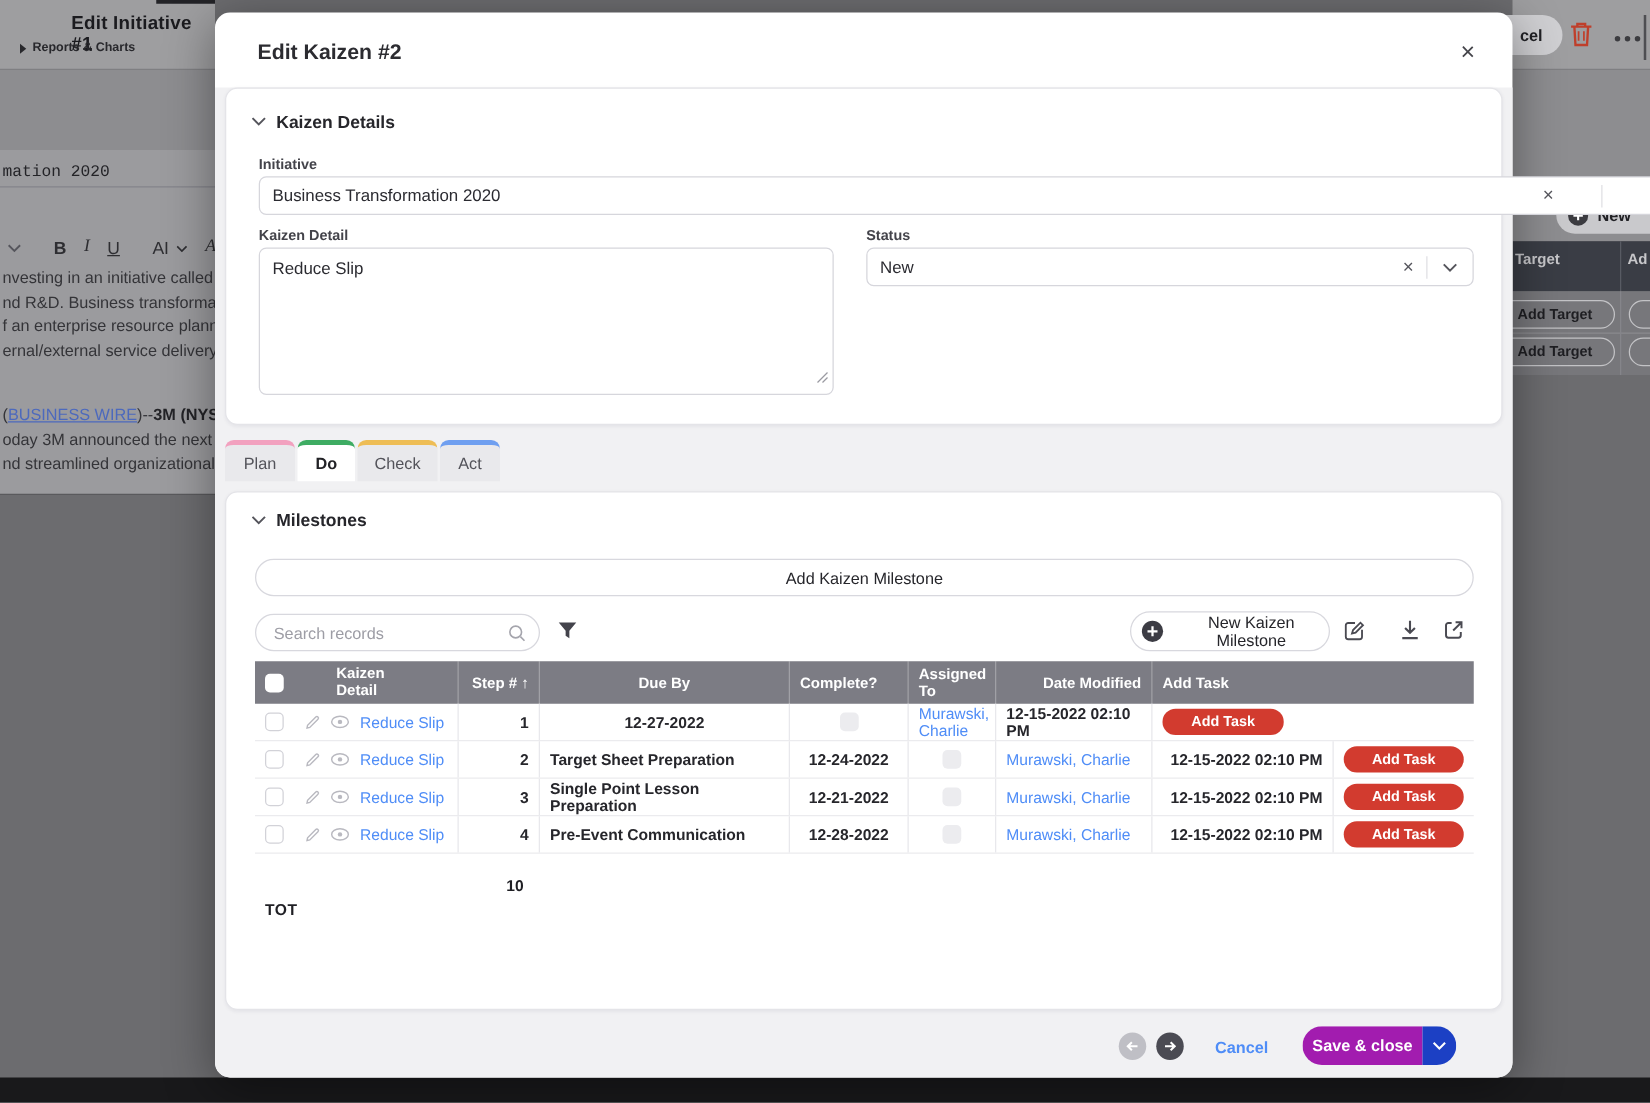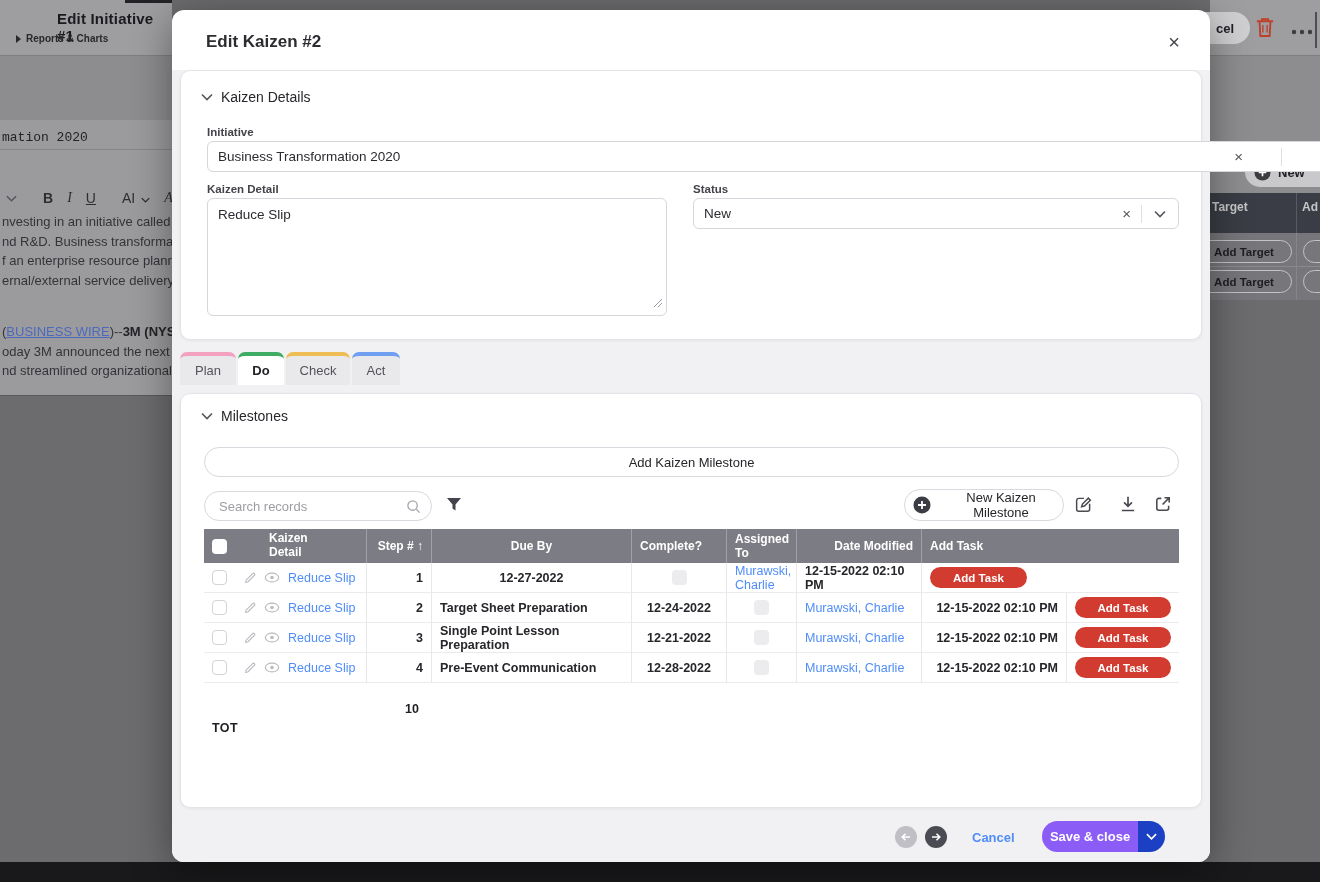--- a/index.html
+++ b/index.html
@@ -58,21 +58,21 @@
   .modal { left:172px; top:10px; width:1038px; height:852px; background:#fff; border-radius:12px;
            box-shadow:0 8px 40px rgba(0,0,0,.4); }
   .modal-body-bg { left:0; top:60px; width:1038px; height:792px; background:#f1f1f3; border-radius:0 0 12px 12px; }
   .modal-title { left:34px; top:22px; font-size:17px; font-weight:600; color:#2c2c31; }
   .modal-close { right:30px; top:22px; font-size:20px; color:#45454b; background:none; border:none; cursor:pointer; line-height:1; }
 
   .card { background:#fff; border:1px solid #e4e4e8; border-radius:10px; box-shadow:0 1px 3px rgba(40,40,60,.06); }
   .card1 { left:8px; top:60px; width:1022px; height:270px; }
   .card2 { left:8px; top:383px; width:1022px; height:415px; }
   .sec-head { display:flex; align-items:center; gap:8px; color:#26262b; }
-  .sec-title { font-size:14px; font-weight:400; }
+  .sec-title { font-size:14px; font-weight:700; }
   .chev { color:#55555c; display:inline-flex; }
   .lbl { font-size:11.5px; font-weight:600; color:#43434a; }
   .inp-wrap { border:1px solid #d6d6dc; border-radius:6px; background:#fff; display:flex; align-items:center; }
   .inp { flex:1; border:none; outline:none; background:transparent; font-family:inherit;
          font-size:13.5px; color:#2b2b31; padding:0 10px; height:100%; }
   .inp-clear { background:none; border:none; color:#55555c; font-size:15px; cursor:pointer; padding:0 10px; line-height:1; }
   .inp-vdiv { width:1px; height:18px; background:#e0e0e4; }
   .inp-chev { background:none; border:none; color:#55555c; padding:0 12px; cursor:pointer; display:flex; }
   .ta-wrap { border:1px solid #d6d6dc; border-radius:6px; background:#fff; position:relative; }
   .ta { width:100%; height:100%; border:none; outline:none; resize:none; background:transparent;
@@ -134,21 +134,21 @@
 
   
   .nav-circle { width:22px; height:22px; border-radius:50%; border:none; display:flex; align-items:center;
                 justify-content:center; cursor:pointer; padding:0; }
   .nav-back { left:723px; top:816px; background:#bfbfc5; }
   .nav-fwd { left:753px; top:816px; background:#4b4b53; }
   .cancel-link { left:800px; top:820px; font-size:13px; font-weight:600; color:#4f8df7; background:none; border:none;
                  font-family:inherit; cursor:pointer; }
   .save-btn { left:870px; top:811px; width:123px; height:31px; border-radius:16px; overflow:hidden;
               display:flex; cursor:pointer; }
-  .save-main { flex:1; background:#8b5cf6; color:#fff; border:none; font-family:inherit; font-size:13px;
+  .save-main { flex:1; background:#a21caf; color:#fff; border:none; font-family:inherit; font-size:13px;
                font-weight:600; cursor:pointer; }
   .save-chev { width:27px; background:#1c40c4; border:none; color:#fff; display:flex; align-items:center;
                justify-content:center; cursor:pointer; }
 </style>
 </head>
 <body>
 
 <div id="canvas">
 
   <div class="abs bg-left">

